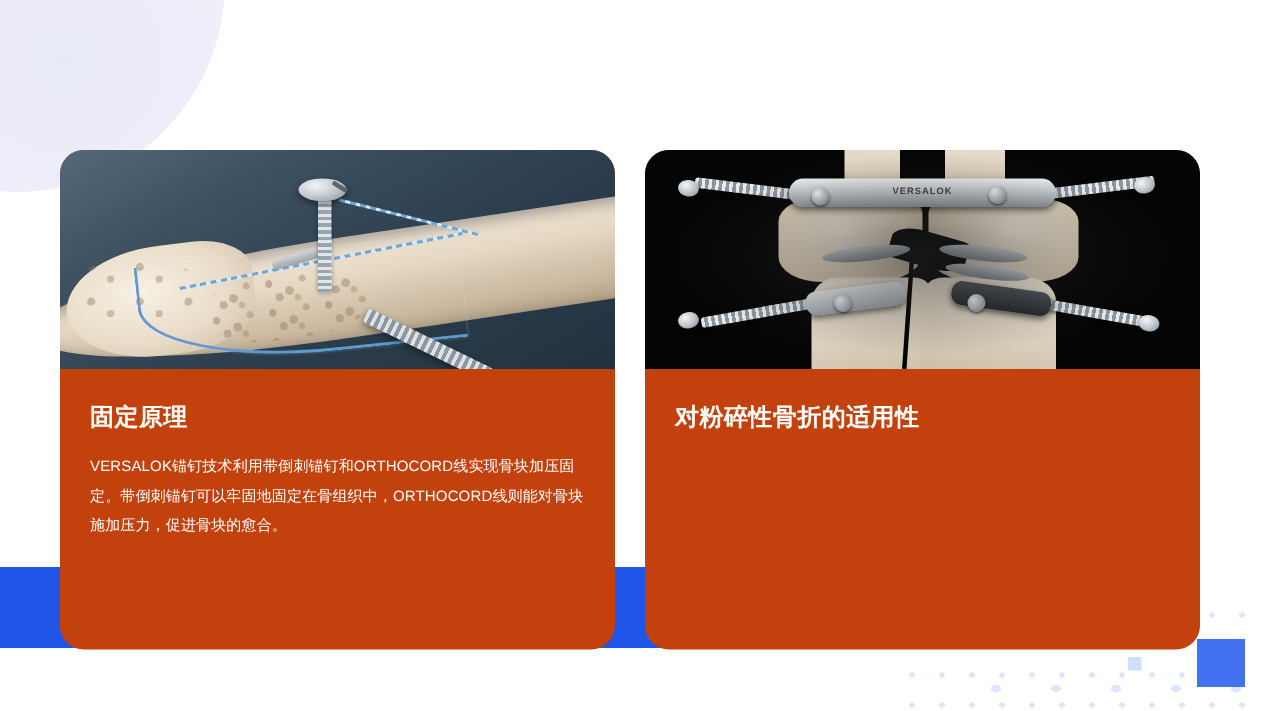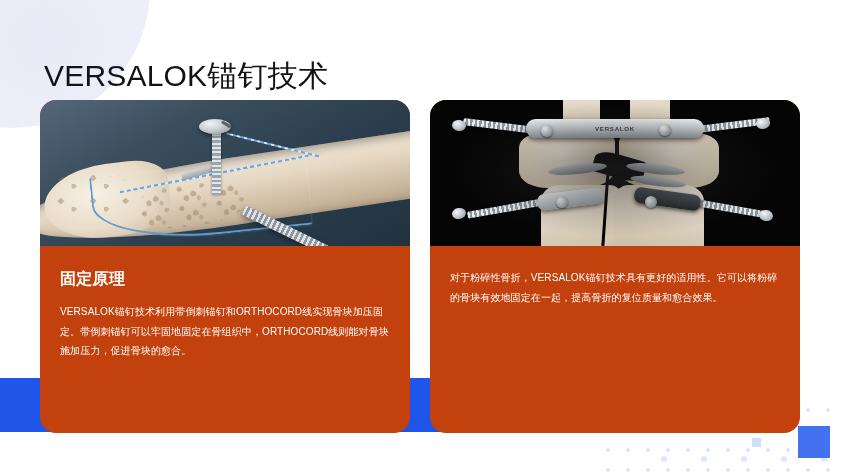--- a/index.html
+++ b/index.html
@@ -266,21 +266,20 @@
 <div class="slide">
 
   <div class="deco-circle"></div>
   <div class="deco-blue-block"></div>
   <div class="deco-white-mask"></div>
   <div class="deco-dots"></div>
   <div class="deco-dots-big"></div>
   <div class="deco-sq-grid"></div>
   <div class="deco-sq-solid"></div>
 
-  <h1 class="title">VERSALOK锚钉技术</h1>
 
   <div class="cards">
 
     <div class="card">
       <div class="card-photo ph1">
         <div class="bone"></div>
         <div class="bone-head"></div>
         <div class="bone-cancellous"></div>
         <div class="bone-cancellous2"></div>
         <div class="suture"></div>
@@ -323,18 +322,18 @@
         <div class="plate-label">VERSALOK</div>
         <div class="boss b1"></div>
         <div class="boss b2"></div>
         <div class="clampL"></div>
         <div class="clampR"></div>
         <div class="boss b3"></div>
         <div class="boss b4"></div>
         <div class="vignette"></div>
       </div>
       <div class="card-body">
-        <p class="card-text">对于粉碎性骨折，VERSALOK锚钉技术具有更好的适用性。它可以将粉碎的骨块有效地固定在一起，提高骨折的复位质量和愈合效果。</p>
+        <h2 class="card-heading">对粉碎性骨折的适用性</h2>
       </div>
     </div>
 
   </div>
 </div>
 
 </body></html>

